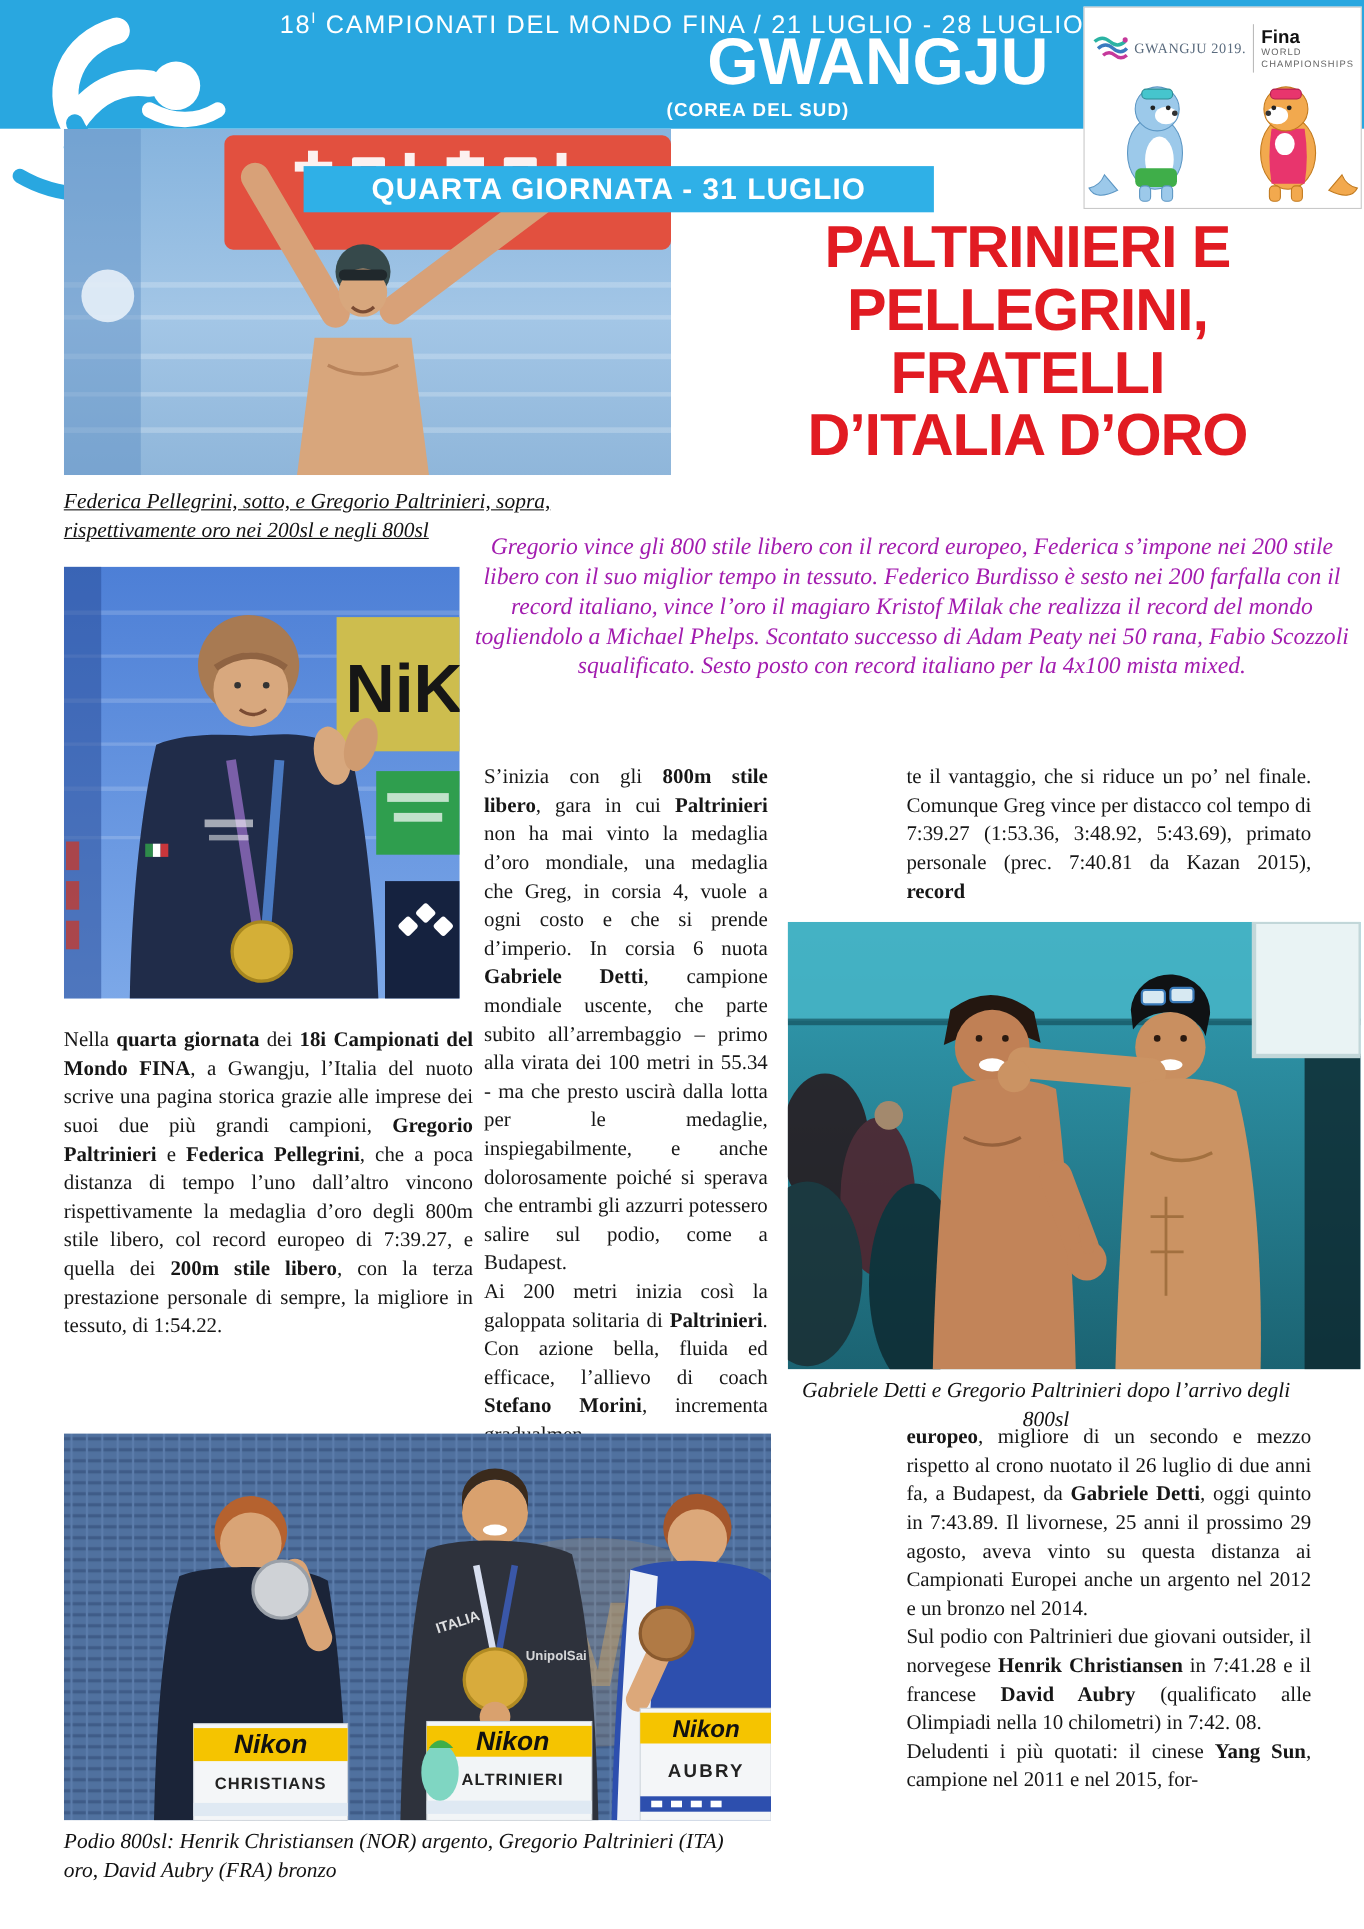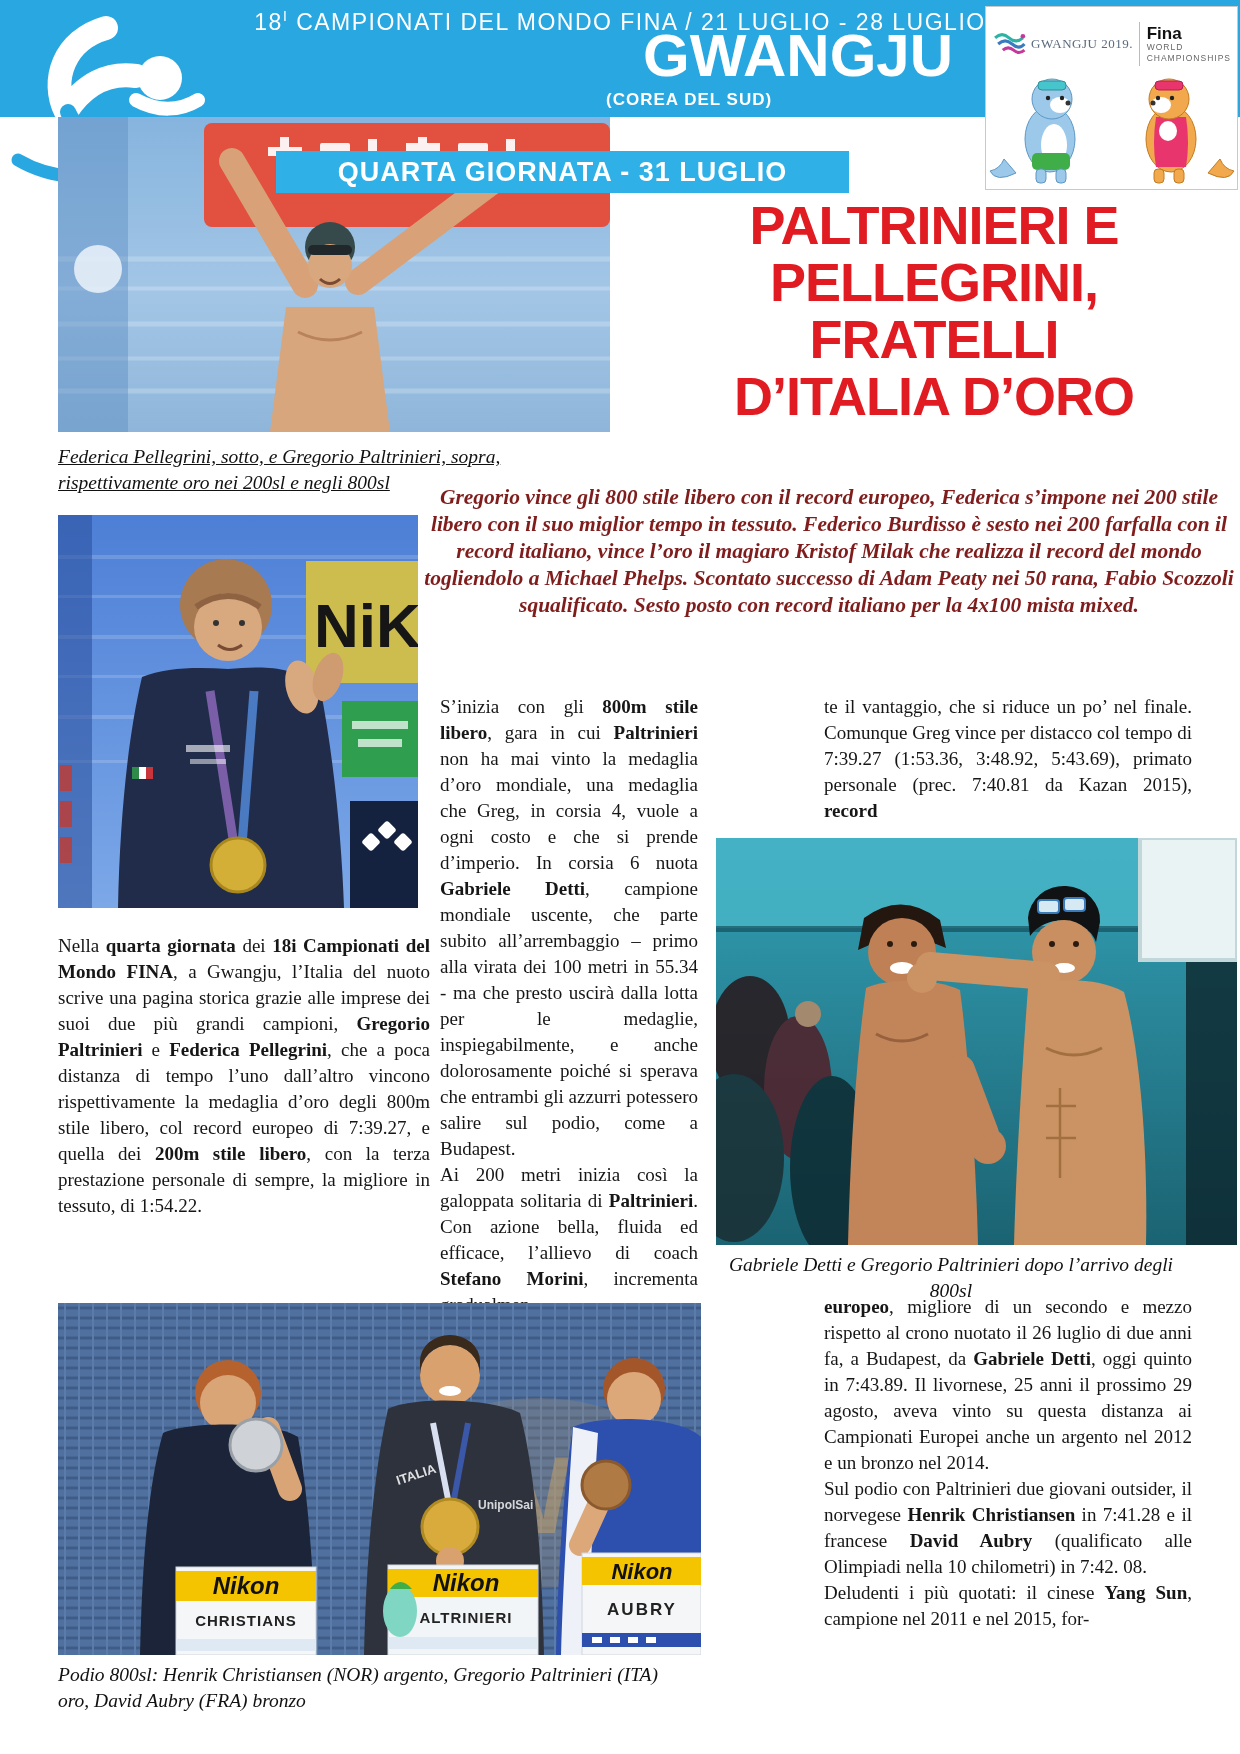--- a/index.html
+++ b/index.html
@@ -23,22 +23,22 @@
   .vdiv{width:1px;height:44px;background:#bbb;margin:0 7px 0 6px;}
   .fina{font-family:"Liberation Sans",sans-serif;font-weight:bold;font-size:17px;color:#111;line-height:1;}
   .finasub{font-family:"Liberation Sans",sans-serif;font-size:8.5px;color:#666;letter-spacing:1px;line-height:1.25;}
   .banner{left:276px;top:151px;width:573px;height:42px;background:#2fb0e7;color:#fff;
           font-family:"Liberation Sans",sans-serif;font-weight:bold;font-size:27px;
           text-align:center;line-height:42px;letter-spacing:1px;}
   
   .headline{left:628px;top:197px;width:612px;text-align:center;color:#e11b22;
             font-family:"Liberation Sans",sans-serif;font-weight:bold;font-size:54px;
             line-height:57px;letter-spacing:-1px;}
-  .standfirst{left:420px;top:484px;width:818px;text-align:center;color:#7f1d1d;
-              font-style:italic;font-weight:bold;font-size:21.5px;line-height:27px;}
+  .standfirst{left:420px;top:484px;width:818px;text-align:center;color:#a21caf;
+              font-style:italic;font-weight:normal;font-size:21.5px;line-height:27px;}
   
   .body{font-size:19px;line-height:26px;text-align:justify;color:#161616;}
   .body b{font-weight:bold;}
   .colLeft{left:58px;top:933px;width:372px;}
   .colMiddle{left:440px;top:694px;width:362px;}
   .spacer{float:right;width:104px;height:460px;margin-top:130px;}
   .colRightTop{left:824px;top:694px;width:368px;}
   .colRightBottom{left:824px;top:1294px;width:368px;}
   
   .cap{font-style:italic;font-size:19.5px;line-height:26px;color:#111;}

